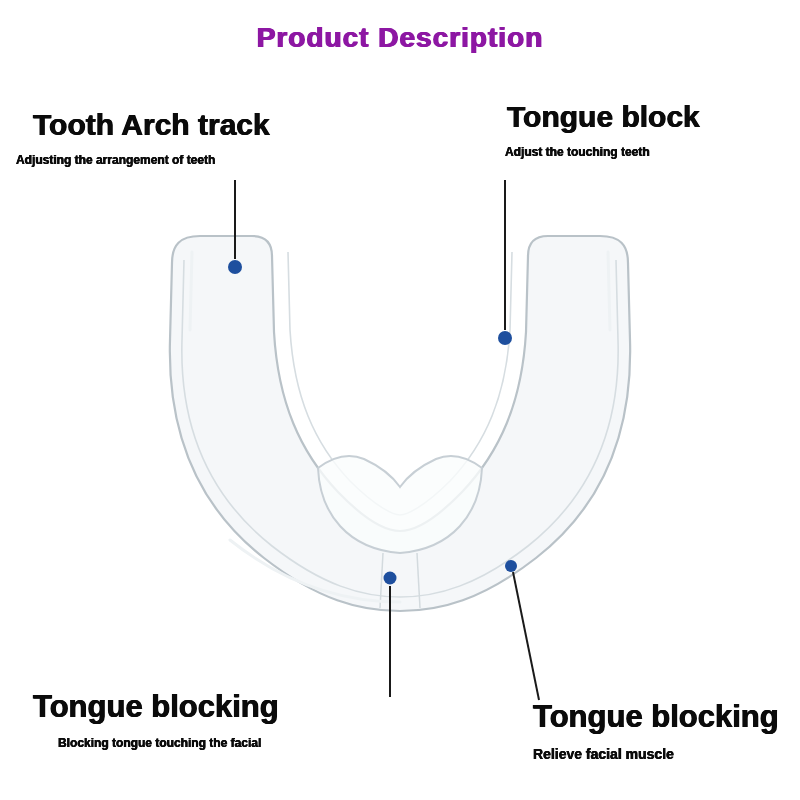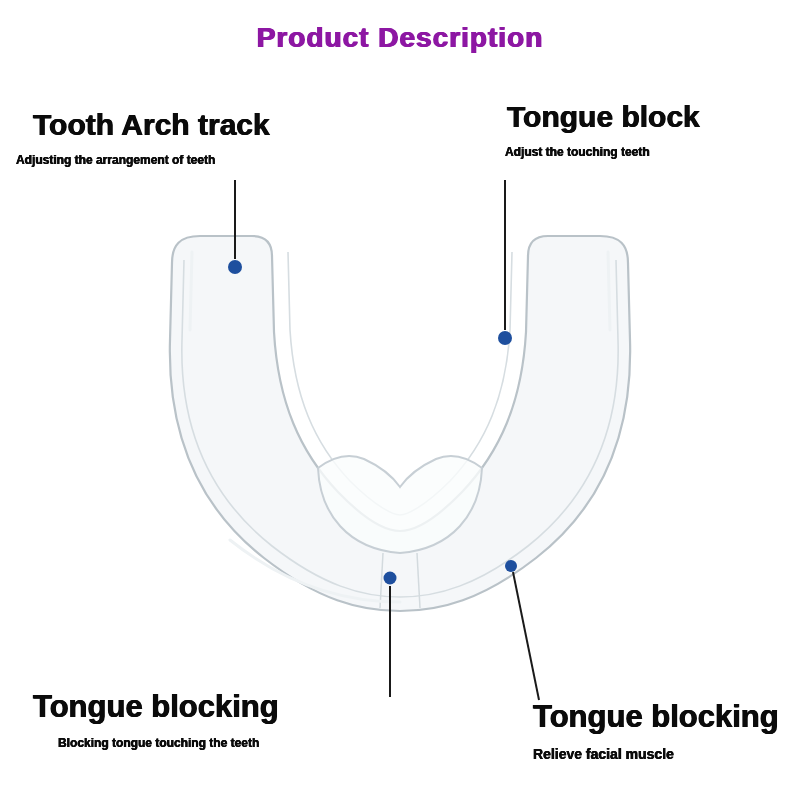--- a/index.html
+++ b/index.html
@@ -92,21 +92,21 @@
     <div class="subtitle">Adjusting the arrangement of teeth</div>
   </div>
 
   <div class="ann ann-tr">
     <div class="heading">Tongue block</div>
     <div class="subtitle">Adjust the touching teeth</div>
   </div>
 
   <div class="ann ann-bl">
     <div class="heading">Tongue blocking</div>
-    <div class="subtitle">Blocking tongue touching the teeth</div>
+    <div class="subtitle">Blocking tongue touching the facial</div>
   </div>
 
   <div class="ann ann-br">
     <div class="heading">Tongue blocking</div>
     <div class="subtitle">Relieve facial muscle</div>
   </div>
 
 </div>
 
 </body></html>

